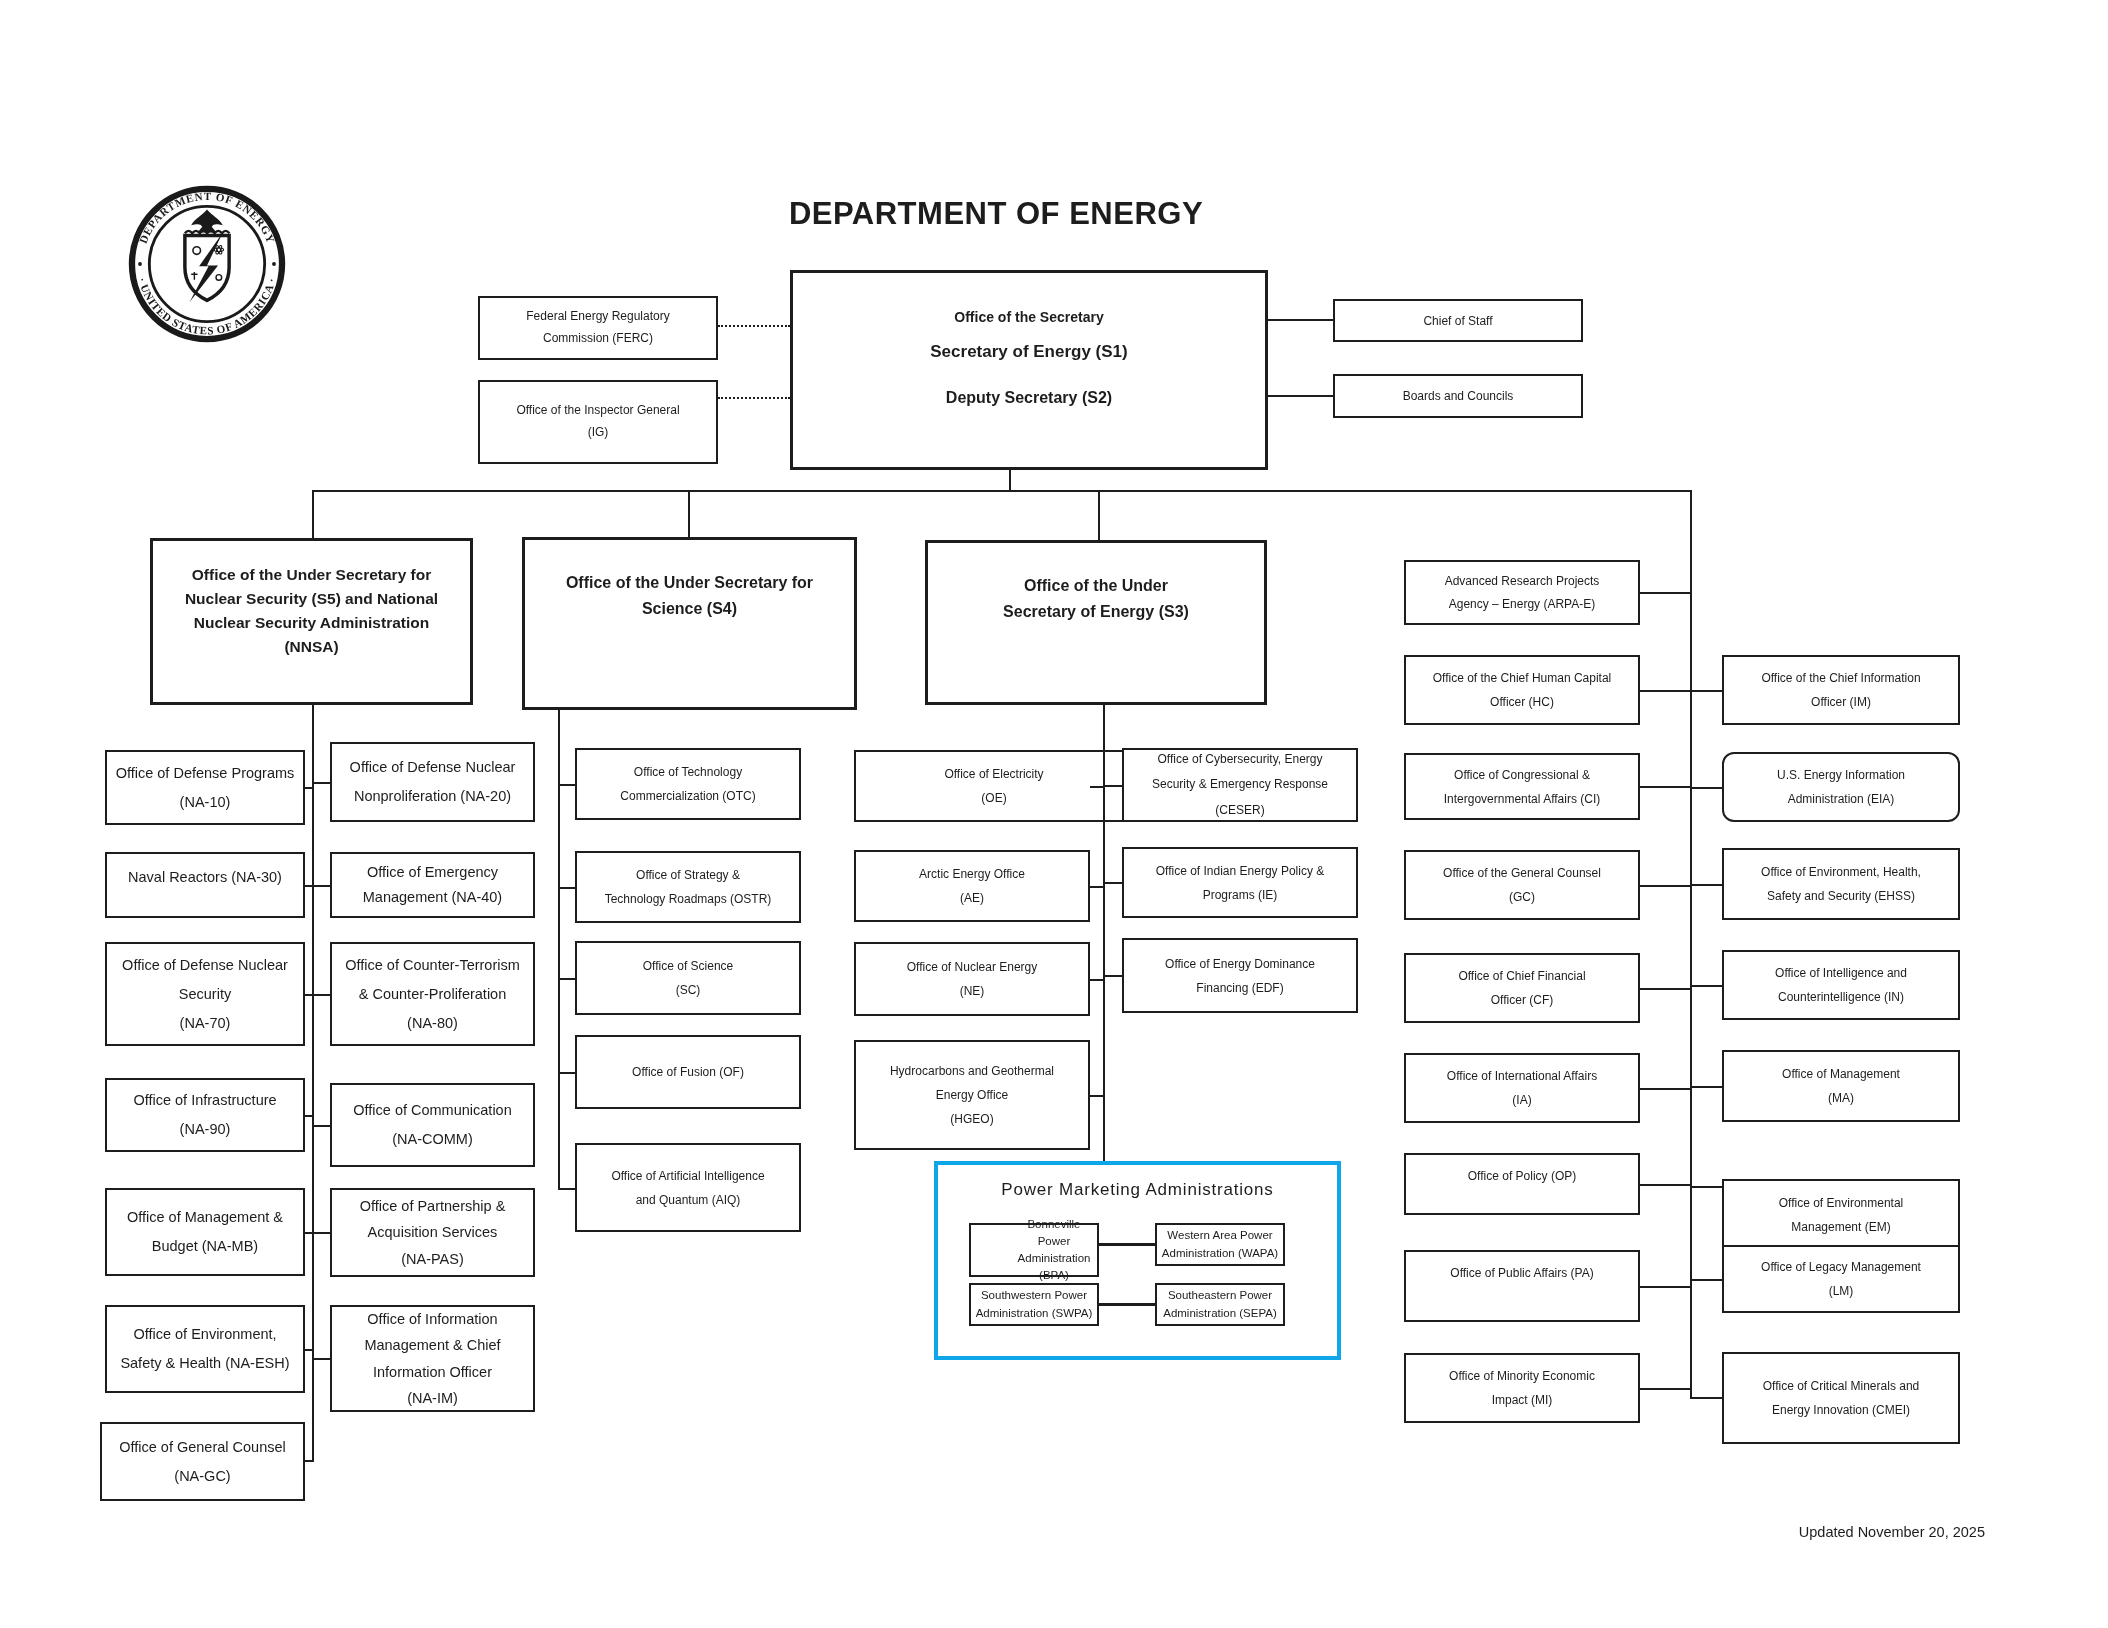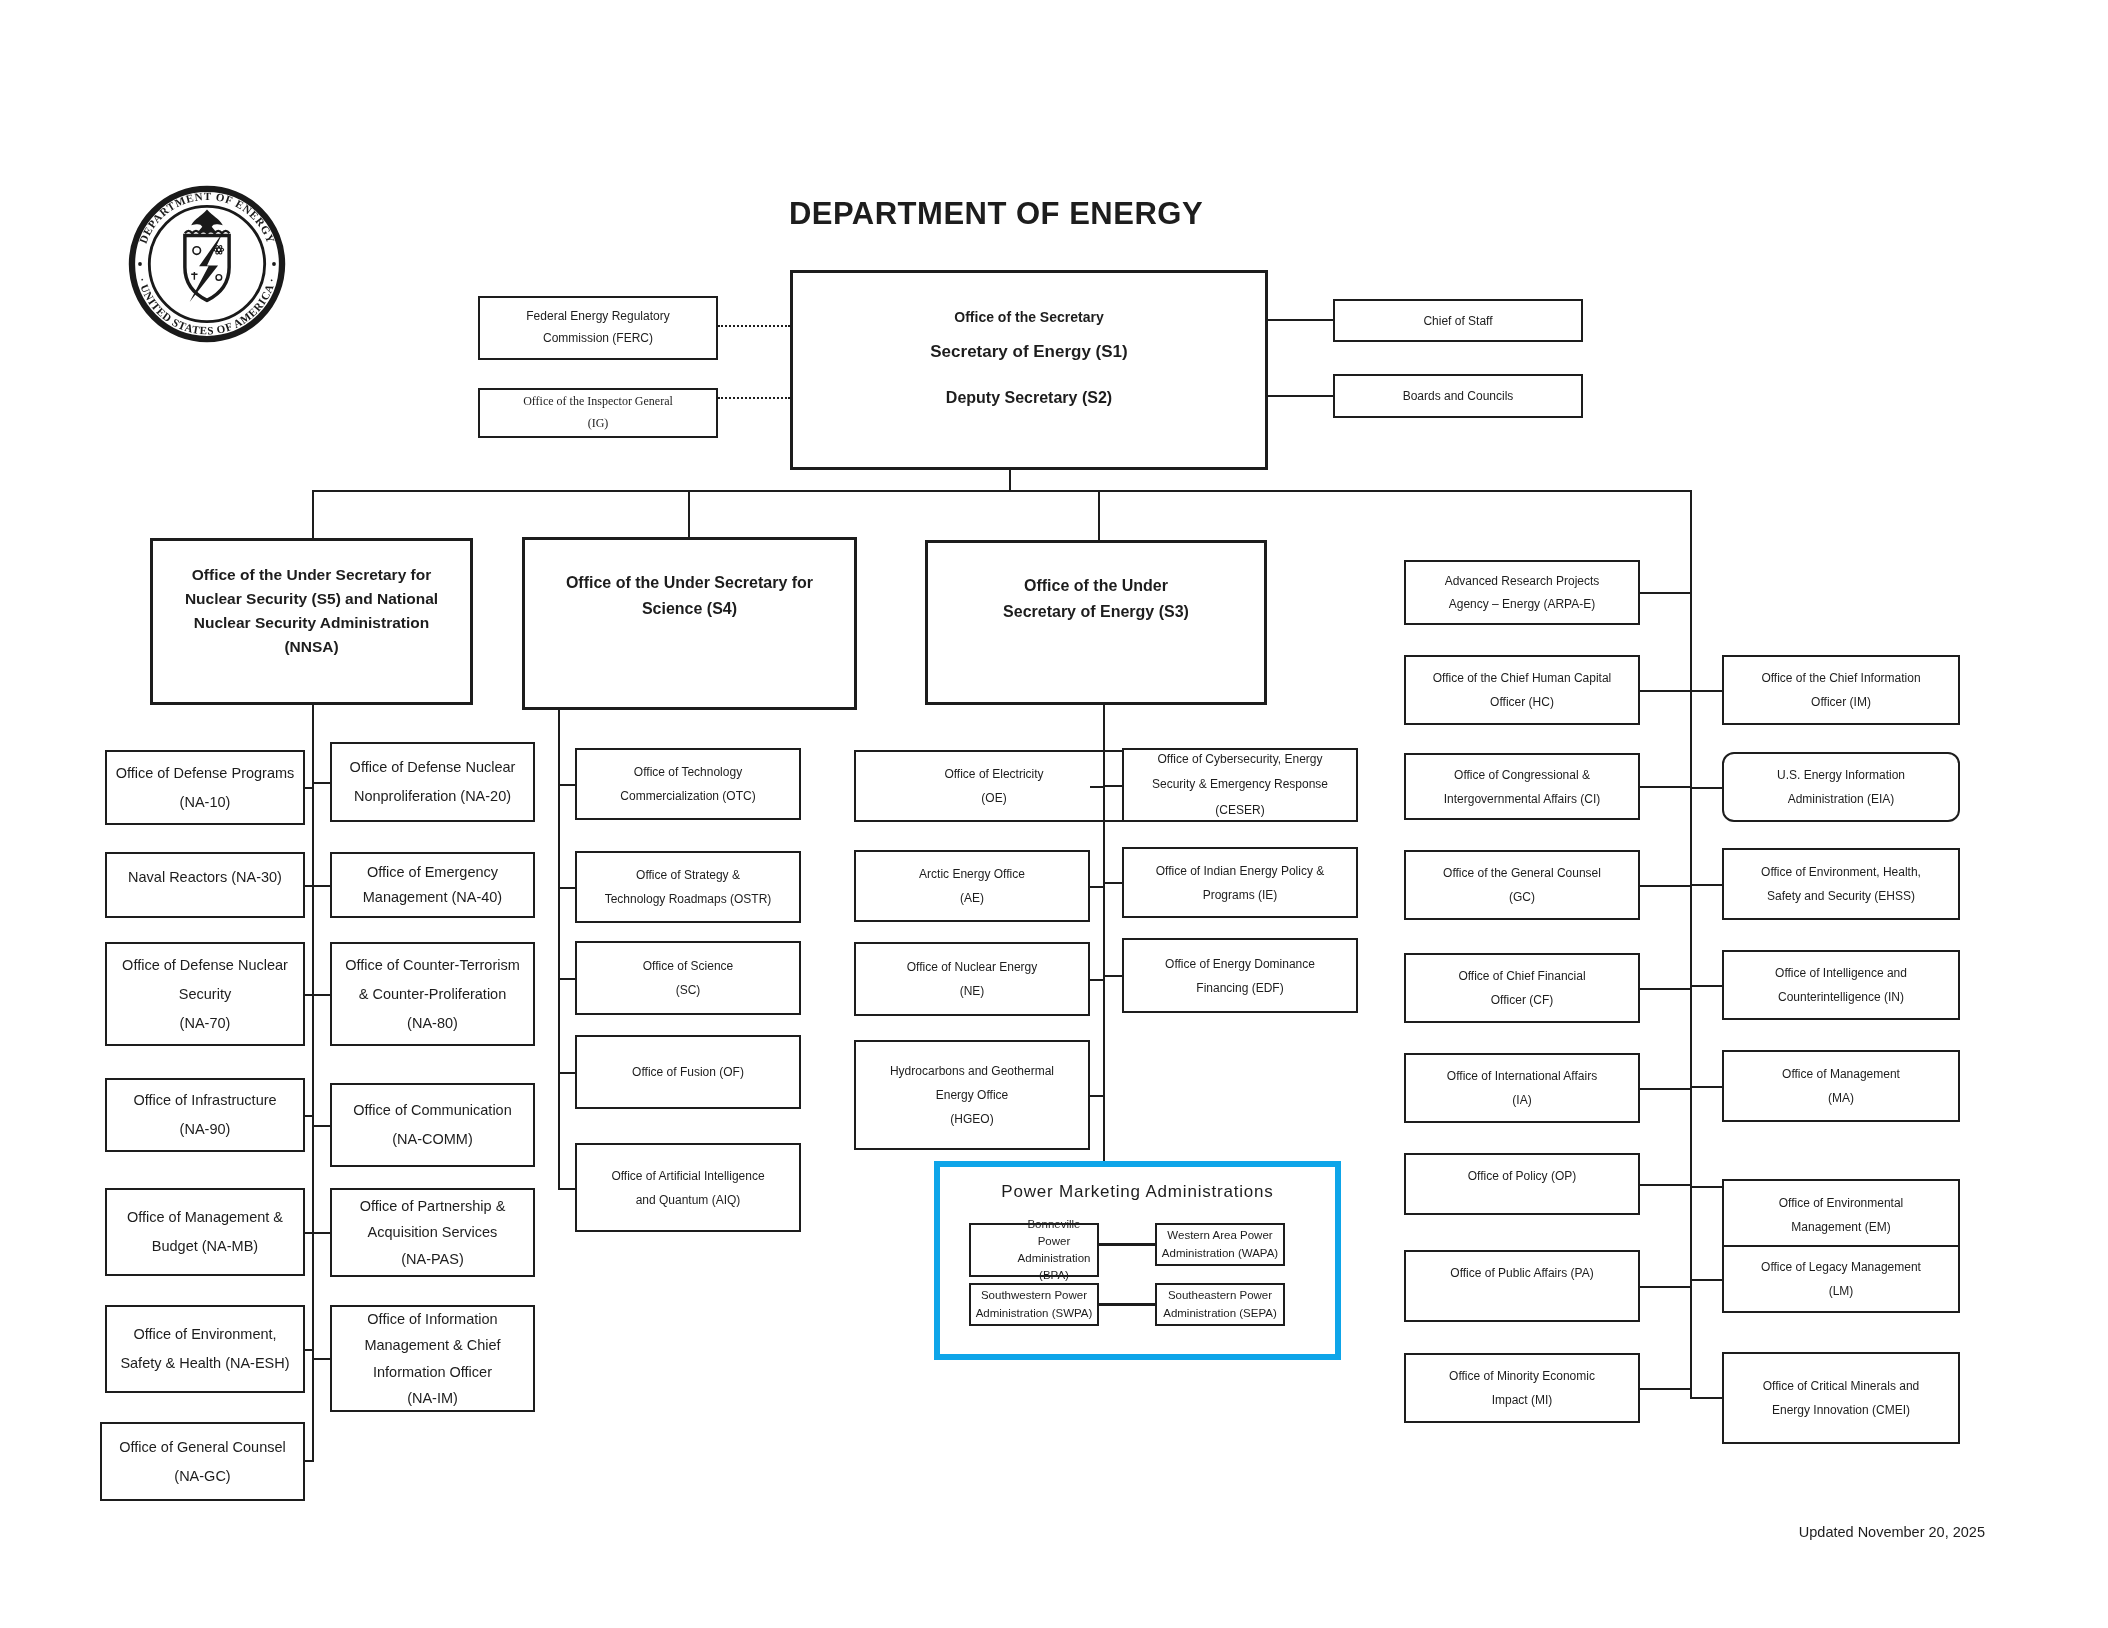--- a/index.html
+++ b/index.html
@@ -28,21 +28,21 @@
     display:flex;flex-direction:column;align-items:center;text-align:center;
     font-weight:bold;padding-top:36px;
   }
   .sec-heading{font-size:14px;}
   .sec-line1{font-size:17px;margin-top:17px;}
   .sec-line2{font-size:16px;margin-top:27px;}
   .hline{position:absolute;height:2px;background:#1d1d1d;}
   .hline.t3{height:3px;}
   .vline{position:absolute;width:2px;background:#1d1d1d;}
   .dotline{position:absolute;height:0;border-top:2.5px dotted #1d1d1d;}
-  .pma{position:absolute;box-sizing:border-box;border:6px solid #0ea5e9;background:#fff;}
+  .pma{position:absolute;box-sizing:border-box;border:4px solid #0ea5e9;background:#fff;}
   .pma-title{margin-top:15px;text-align:center;font-size:17px;letter-spacing:.8px;}
   .pbox{
     position:absolute;box-sizing:border-box;border:2px solid #1d1d1d;background:#fff;
     display:flex;align-items:center;justify-content:center;text-align:center;
     font-size:11.5px;line-height:1.5;white-space:pre-line;
   }
   .footer{position:absolute;left:1693px;top:1524px;width:292px;text-align:right;font-size:14.5px;}
   .seal{position:absolute;left:128px;top:185px;}
 </style>
 </head>
@@ -80,21 +80,21 @@
 </svg>
 
 <div class="sec-box" style="left:790px;top:270px;width:478px;height:200px;">
   <div class="sec-heading">Office of the Secretary</div>
   <div class="sec-line1">Secretary of Energy (S1)</div>
   <div class="sec-line2">Deputy Secretary (S2)</div>
 </div>
 
 <div class="obox" style="left:478px;top:296px;width:240px;height:64px;line-height:1.8;">Federal Energy Regulatory
 Commission (FERC)</div>
-<div class="obox" style="left:478px;top:388px;width:240px;height:50px;line-height:1.8;font-family:Liberation Serif, serif;">Office of the Inspector General
+<div class="obox" style="left:478px;top:380px;width:240px;height:84px;line-height:1.8;">Office of the Inspector General
 (IG)</div>
 <div class="obox" style="left:1333px;top:299px;width:250px;height:43px;">Chief of Staff</div>
 <div class="obox" style="left:1333px;top:374px;width:250px;height:44px;">Boards and Councils</div>
 
 <div class="obox big big4" style="left:150px;top:538px;width:323px;height:167px;">Office of the Under Secretary for
 Nuclear Security (S5) and National
 Nuclear Security Administration
 (NNSA)</div>
 <div class="obox big" style="left:522px;top:537px;width:335px;height:173px;">Office of the Under Secretary for
 Science (S4)</div>

